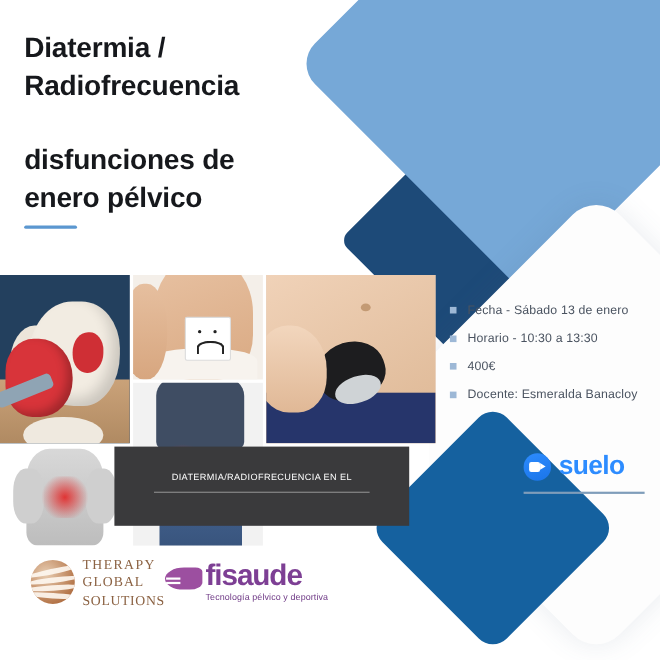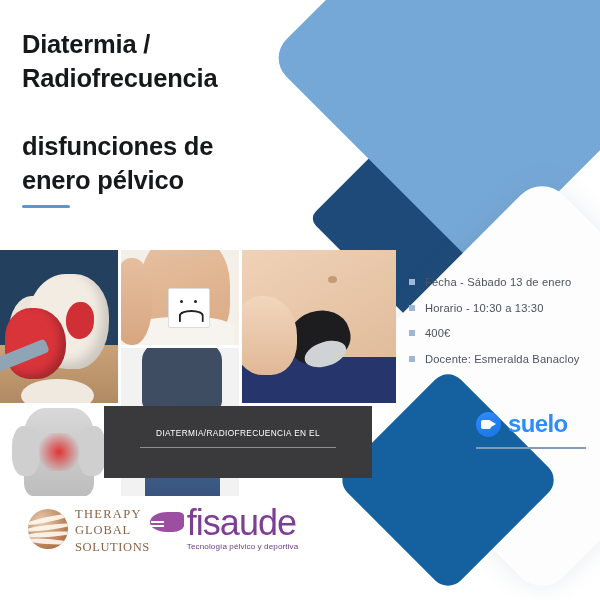--- a/index.html
+++ b/index.html
@@ -229,21 +229,21 @@
   }
   .fis-mark .sw{
     position:absolute;left:0;top:4px;width:34px;height:20px;
     background:#9c4fa0;border-radius:60% 22% 40% 58%;
   }
   .fis-mark .str{position:absolute;left:1px;width:13px;height:2px;background:#fff;}
   .fis-mark .str:nth-of-type(1){top:9px;}
   .fis-mark .str:nth-of-type(2){top:13px;}
   .fis-mark .str:nth-of-type(3){top:17px;}
   .fis-txt{display:flex;flex-direction:column;}
-  .fis-name{font-size:36px;font-weight:normal;color:#7d3f94;line-height:.86;letter-spacing:-1px;}
+  .fis-name{font-size:27px;font-weight:bold;color:#7d3f94;line-height:.86;letter-spacing:-1px;}
   .fis-tag{font-size:8.1px;color:#6f3a86;letter-spacing:.1px;margin-top:3px;}
 </style>
 </head>
 <body>
 
 <div id="poster">
 
   <div class="shape navy-strip"></div>
   <div class="shape lightblue-diamond"></div>
   <div class="shape white-panel"></div>

